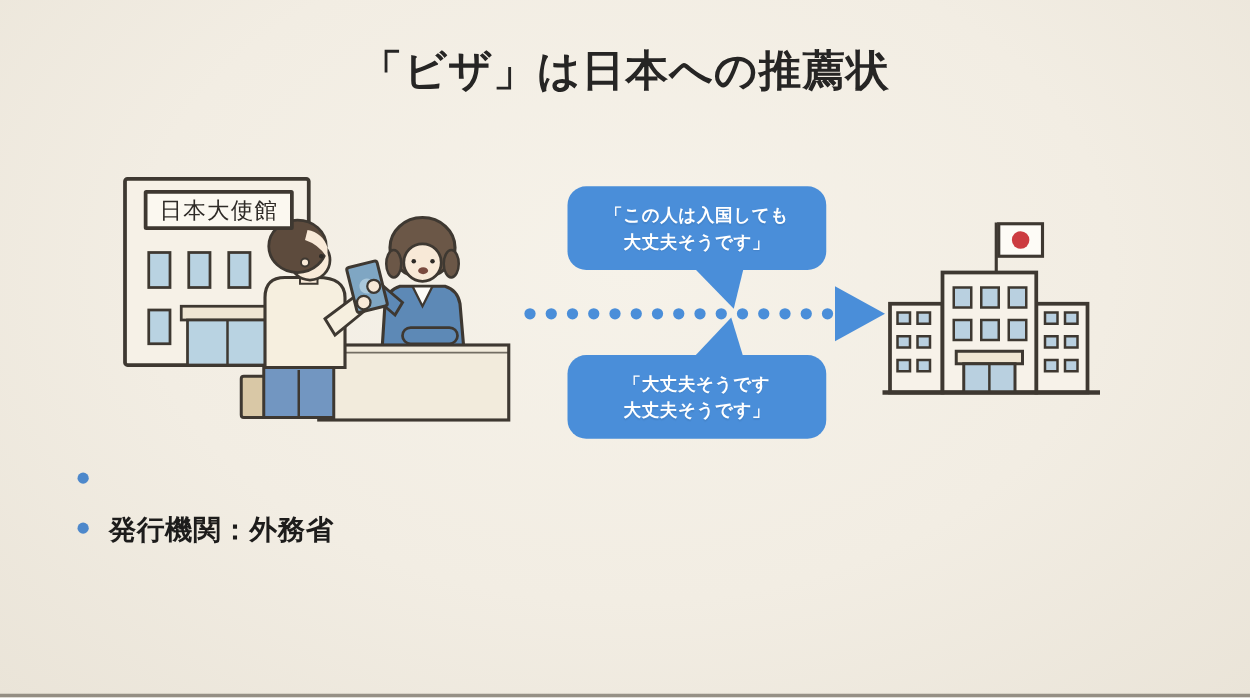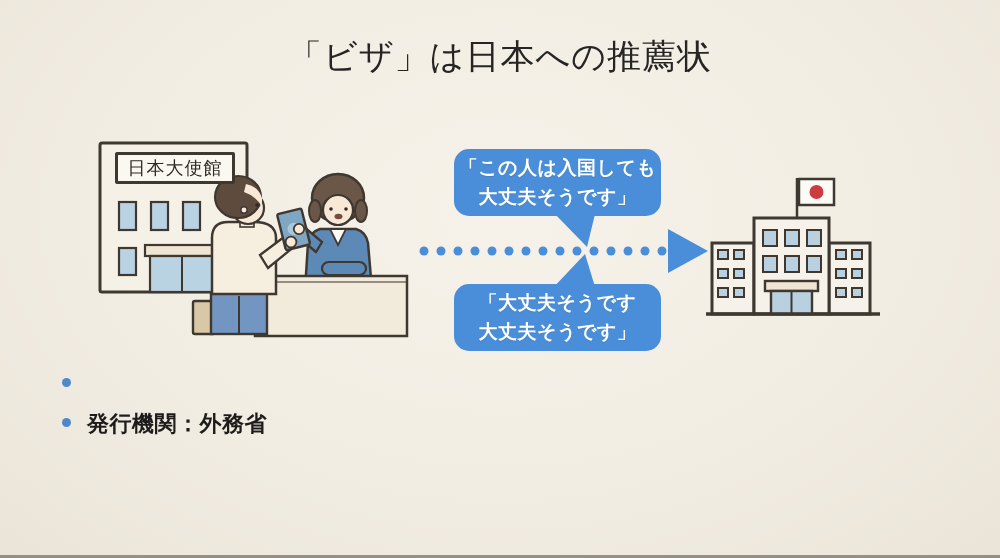--- a/index.html
+++ b/index.html
@@ -3,34 +3,34 @@
 <meta charset="utf-8">
 <style>
   html,body{margin:0;padding:0;}
   body{font-family:"Liberation Sans","DejaVu Sans",sans-serif;}
   .slide{
     position:relative;width:1000px;height:558px;overflow:hidden;
     background:radial-gradient(ellipse at 50% 38%, #f6f2e9 0%, #f2ede3 55%, #eae4d8 100%);
   }
   .page-title{
     position:absolute;top:34px;left:0;width:1000px;text-align:center;
-    font-size:34px;font-weight:400;color:#262524;letter-spacing:1px;margin:0;
+    font-size:34px;font-weight:700;color:#262524;letter-spacing:1px;margin:0;
   }
   .scene-svg{position:absolute;left:0;top:0;width:1000px;height:558px;}
   .embassy-sign{
     position:absolute;left:115px;top:152px;width:114px;height:26px;
     background:#fbf8f0;border:3px solid #3e3831;border-radius:2px;
     display:flex;align-items:center;justify-content:center;
     font-size:18px;font-weight:400;color:#2e2a26;letter-spacing:1px;
   }
   .bubble{
     position:absolute;left:454px;width:207px;height:67px;border-radius:15px;
     background:#4a8ed9;color:#ffffff;display:flex;flex-direction:column;
     align-items:center;justify-content:center;text-align:center;
-    font-size:19px;font-weight:700;line-height:1.5;letter-spacing:0.5px;
+    font-size:14px;font-weight:700;line-height:1.5;letter-spacing:0.5px;
     text-shadow:0 1px 1px rgba(0,0,0,0.08);
   }
   .bubble-top{top:149px;}
   .bubble-bottom{top:284px;}
   .bullet-list{
     position:absolute;left:62px;top:382px;width:920px;
     list-style:none;margin:0;padding:0;
   }
   .bullet-item{
     display:flex;align-items:baseline;margin-bottom:20px;

